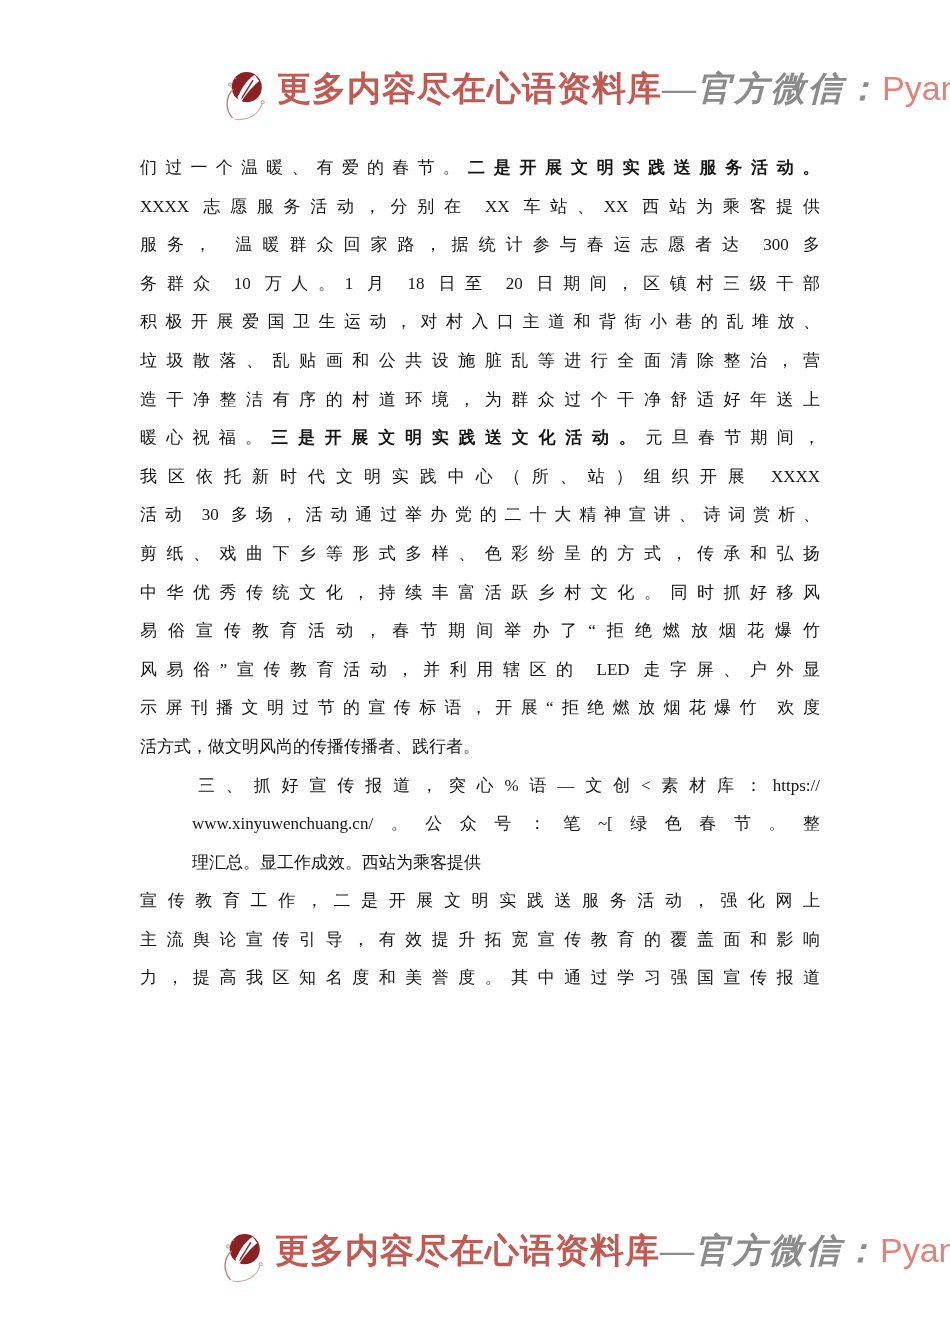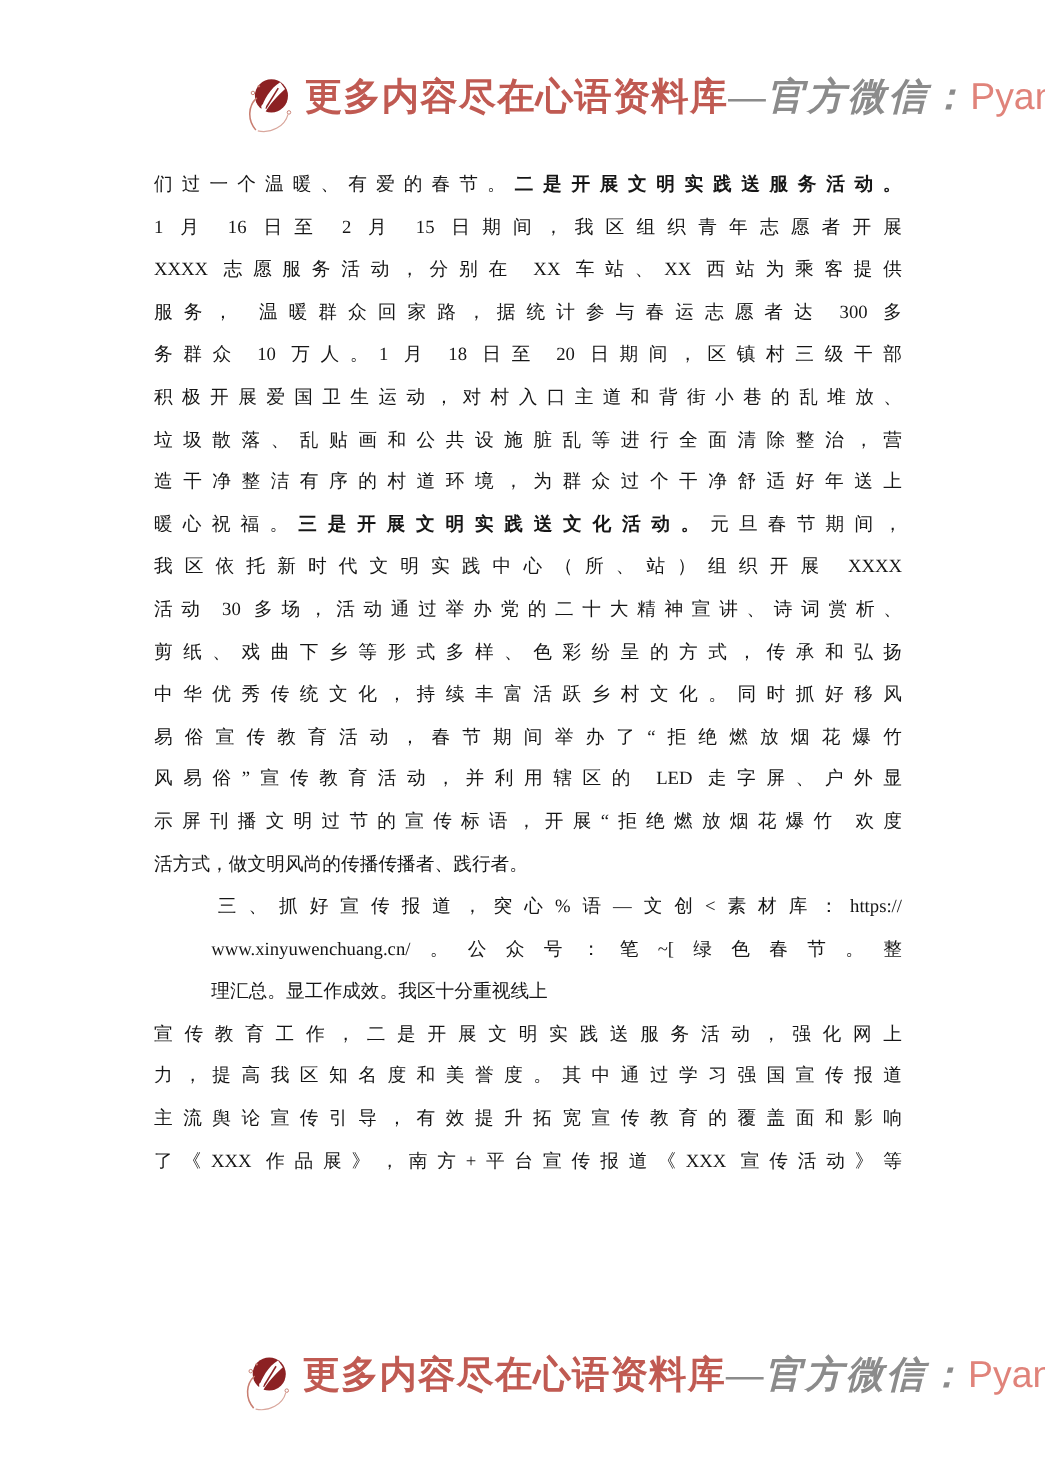--- a/index.html
+++ b/index.html
@@ -56,43 +56,41 @@
       <circle cx="9" cy="20" r="1.8" fill="none" stroke="#c97f72" stroke-width="1"></circle>
       <circle cx="46" cy="40" r="1.8" fill="none" stroke="#c97f72" stroke-width="1"></circle>
       <circle cx="15" cy="13" r="1.2" fill="#c97f72"></circle>
     </svg>
   </span>
   <span class="brandline"><span class="brand-text">更多内容尽在心语资料库</span><span class="brand-sep">—</span><span class="wechat-label">官方微信：</span><span class="wechat-id">Pyan556</span></span>
 </div>
 
 <div class="doc">
     <div class="line fill"><span>们过一个温暖、有爱的春节。</span><span class="b">二是开展文明实践送服务活动。</span></div>
-    <div class="line fill"><span>1 月 16 日至 2 月 15 日期间，我区组织青年志愿者开展</span></div>
     <div class="line fill"><span>XXXX 志愿服务活动，分别在 XX 车站、XX 西站为乘客提供</span></div>
     <div class="line fill"><span>服务， 温暖群众回家路，据统计参与春运志愿者达 300 多</span></div>
     <div class="line fill"><span>务群众 10 万人。1 月 18 日至 20 日期间，区镇村三级干部</span></div>
     <div class="line fill"><span>积极开展爱国卫生运动，对村入口主道和背街小巷的乱堆放、</span></div>
     <div class="line fill"><span>垃圾散落、乱贴画和公共设施脏乱等进行全面清除整治，营</span></div>
     <div class="line fill"><span>造干净整洁有序的村道环境，为群众过个干净舒适好年送上</span></div>
     <div class="line fill"><span>暖心祝福。</span><span class="b">三是开展文明实践送文化活动。</span><span>元旦春节期间，</span></div>
     <div class="line fill"><span>我区依托新时代文明实践中心（所、站）组织开展 XXXX</span></div>
     <div class="line fill"><span>活动 30 多场，活动通过举办党的二十大精神宣讲、诗词赏析、</span></div>
     <div class="line fill"><span>剪纸、戏曲下乡等形式多样、色彩纷呈的方式，传承和弘扬</span></div>
     <div class="line fill"><span>中华优秀传统文化，持续丰富活跃乡村文化。同时抓好移风</span></div>
     <div class="line fill"><span>易俗宣传教育活动，春节期间举办了“拒绝燃放烟花爆竹</span></div>
     <div class="line fill"><span>风易俗”宣传教育活动，并利用辖区的 LED 走字屏、户外显</span></div>
     <div class="line fill"><span>示屏刊播文明过节的宣传标语，开展“拒绝燃放烟花爆竹 欢度</span></div>
     <div class="line"><span>活方式，做文明风尚的传播传播者、践行者。</span></div>
     <div class="line fill firstindent"><span>三、抓好宣传报道，突心%语—文创&lt;素材库：https://</span></div>
     <div class="line fill blockindent"><span>www.xinyuwenchuang.cn/。公众号：笔~[绿色春节。整</span></div>
-    <div class="line blockindent"><span>理汇总。显工作成效。我区十分重视线上</span></div>
+    <div class="line blockindent"><span>理汇总。显工作成效。西站为乘客提供</span></div>
     <div class="line fill"><span>宣传教育工作，二是开展文明实践送服务活动，强化网上</span></div>
+    <div class="line fill"><span>主流舆论宣传引导，有效提升拓宽宣传教育的覆盖面和影响</span></div>
     <div class="line fill"><span>力，提高我区知名度和美誉度。其中通过学习强国宣传报道</span></div>
-    <div class="line fill"><span>主流舆论宣传引导，有效提升拓宽宣传教育的覆盖面和影响</span></div>
-    <div class="line fill"><span>了《XXX 作品展》，南方+平台宣传报道《XXX 宣传活动》等</span></div>
   </div>
 
 <div id="footer-row" class="brandrow">
   <span>
     <svg width="46" height="60" viewBox="0 0 52 66">
       <circle cx="28" cy="23" r="17" fill="var(--logo)"></circle>
       <path d="M17,38 C20,27 27,15 37,9 L42,16 C34,23 26,32 21,41 Z" fill="#ffffff"></path>
       <path d="M22,36 L35,15" stroke="var(--logo)" stroke-width="1.6" fill="none"></path>
       <circle cx="20" cy="34" r="2.4" fill="#ffffff"></circle>
       <path d="M12,58 C3,48 4,33 13,25" stroke="#c97f72" stroke-width="1.6" fill="none"></path>

